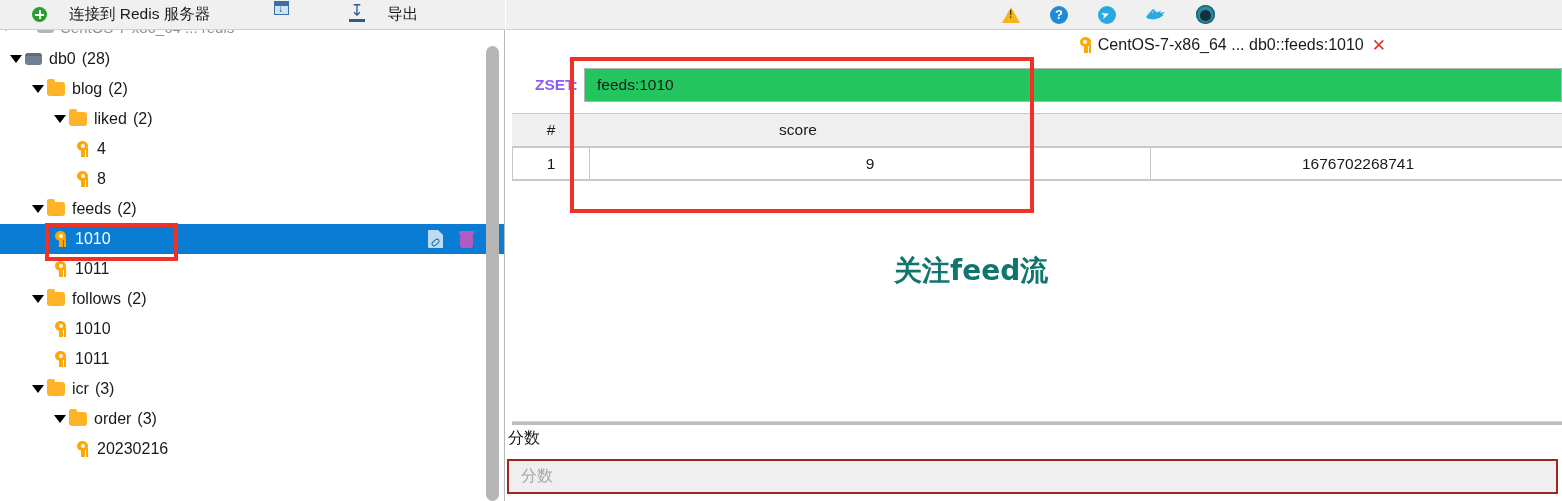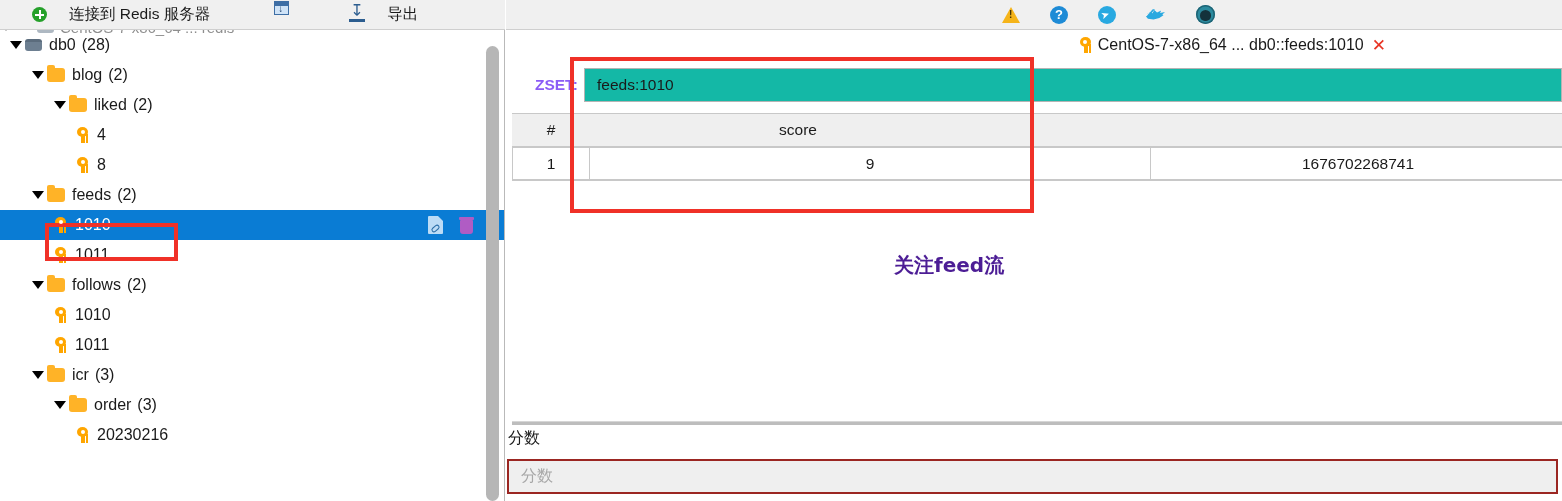--- a/index.html
+++ b/index.html
@@ -281,21 +281,21 @@
     width: 1056px; height: 45px;
     display: flex; align-items: flex-start;
   }
   #zset-label {
     width: 78px; text-align: right; padding-right: 6px;
     font-size: 15.5px; font-weight: bold; color: #8b5cf6;
     line-height: 34px; box-sizing: border-box;
   }
   #zset-keyfield {
     flex: 1; height: 34px;
-    background: #14b8a6; border: 1px solid #b4b4b4;
+    background: #22c55e; border: 1px solid #b4b4b4;
     box-sizing: border-box;
     display: flex; align-items: center;
     padding-left: 12px;
     font-size: 15.5px; color: #1a1a1a;
     margin-right: 0px;
   }
 
   
   #zset-table {
     position: absolute; left: 6px; top: 113px;
@@ -336,21 +336,21 @@
   .anno-box {
     position: absolute;
     border: 4px solid #f03128;
     box-sizing: border-box;
     pointer-events: none;
   }
   #anno-box-zset { left: 570px; top: 57px; width: 464px; height: 156px; }
   #anno-box-tree { left: 45px; top: 223px; width: 133px; height: 38px; }
   #anno-text {
     position: absolute; left: 894px; top: 252px;
-    font-size: 20px; font-weight: bold; color: #4c1d95;
+    font-size: 28px; font-weight: bold; color: #0f766e;
     white-space: nowrap;
     font-family: "DejaVu Sans", "Liberation Sans", sans-serif;
   }
 
   
   #splitter {
     position: absolute; left: 6px; top: 421px;
     width: 1050px; height: 3px;
     background: #bdbdbd;
     border-top: 1px solid #d6d6d6;
@@ -390,21 +390,21 @@
 </div>
 
 <div id="tree-panel">
   <div id="tree-clipped-top">
     <span class="tri"></span>
     <span class="db-ico"></span>
     <span>CentOS-7-x86_64 ... redis</span>
   </div>
 
   <div id="tree-rows">
-      <div class="t-row" style="padding-left: 10px;">
+      <div class="t-row" style="padding-left: 10px; margin-top: 14px;">
         <span class="tri"></span>
         <span class="db-ico"></span>
         <span class="lbl">db0</span>
         <span class="cnt">(28)</span>
       </div>
       <div class="t-row" style="padding-left: 32px;">
         <span class="tri"></span>
         <span class="folder-ico"></span>
         <span class="lbl">blog</span>
         <span class="cnt">(2)</span>

